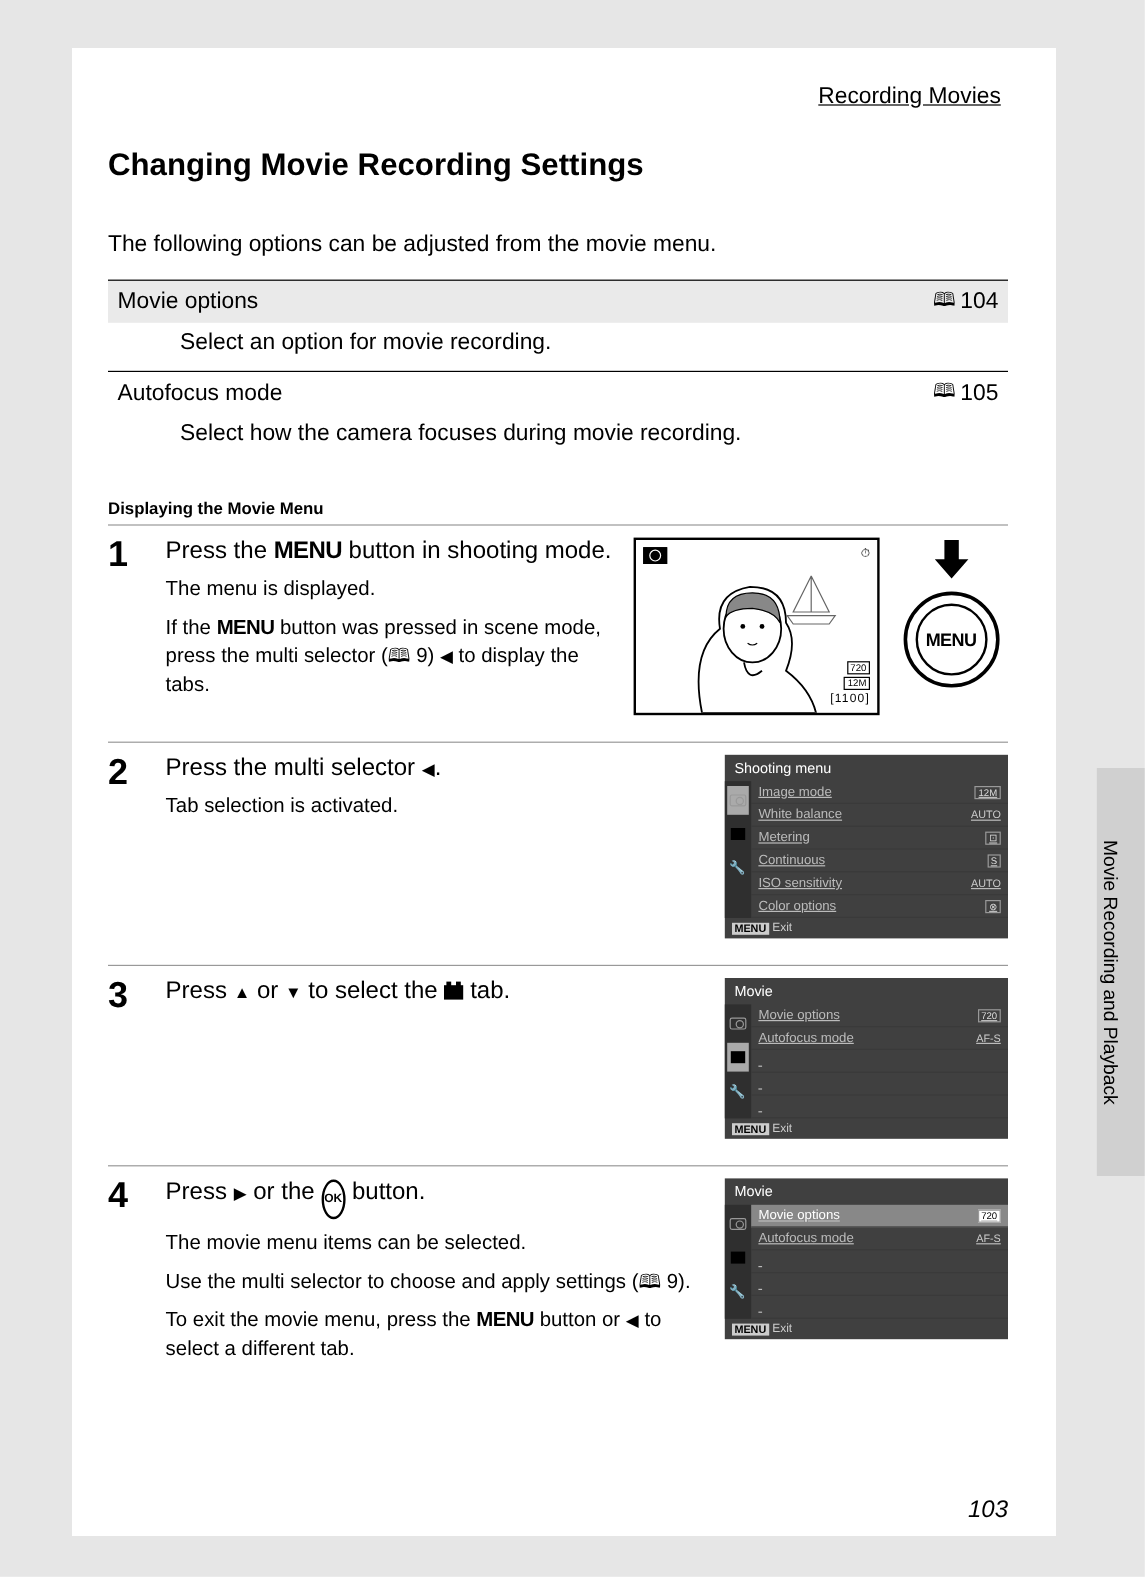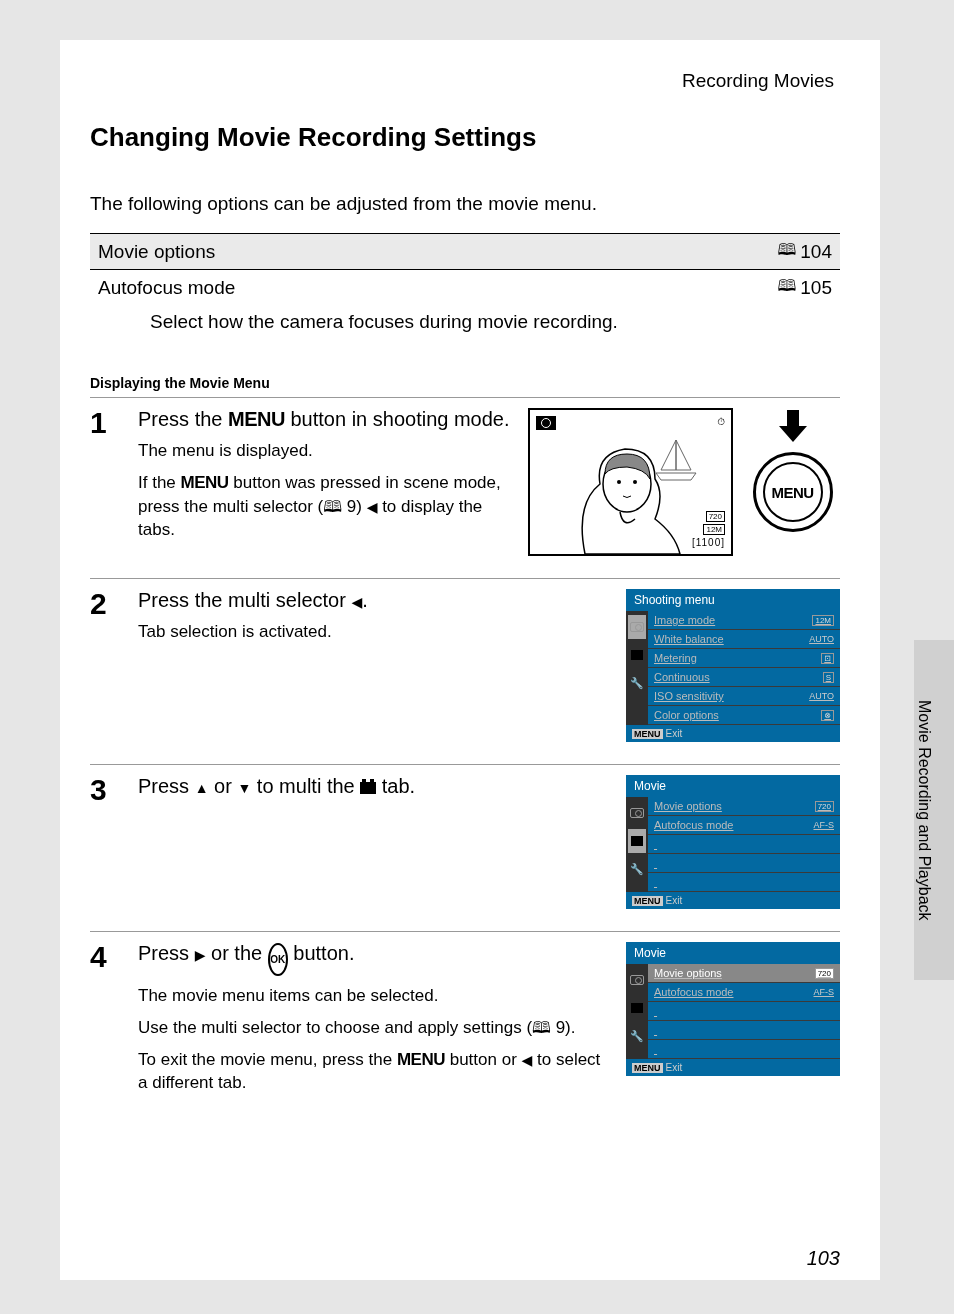--- a/index.html
+++ b/index.html
@@ -18,20 +18,21 @@
     width: 820px;
     height: 1240px;
     background: #fff;
     padding: 30px 40px 20px 30px;
   }
   .page-context {
     text-align: right;
     font-size: 19px;
     margin-bottom: 30px;
     padding-right: 6px;
+    text-decoration: underline;
   }
   .h1 {
     font-size: 26px;
     font-weight: bold;
     margin-bottom: 8px;
   }
   .intro {
     font-size: 19px;
     margin-bottom: 18px;
     margin-top: 40px;
@@ -139,22 +140,22 @@
     border: 2px solid #000;
     border-radius: 50%;
     display: flex;
     align-items: center;
     justify-content: center;
     font-weight: bold;
     font-size: 15px;
     letter-spacing: -0.5px;
   }
   .cam-menu {
-    width: 214px;
-    background: #0369a1;
+    width: 236px;
+    background: #404040;
     font-size: 11px;
     color: #bbb;
     font-family: Arial, sans-serif;
   }
   .cam-menu-title {
     color: #fff;
     padding: 4px 8px;
     font-size: 12px;
   }
   .cam-menu-body {
@@ -262,20 +263,21 @@
   <div class="intro">The following options can be adjusted from the movie menu.</div>
 
   <div class="opt-table">
     <div class="opt-row-head">
       <span>Movie options</span>
       <span class="pageref">
         <span class="book-icon"></span>
         <span>104</span>
       </span>
     </div>
+    <div class="opt-desc">Select an option for movie recording.</div>
     <div class="opt-row-head nobg" style="border-top:1px solid #000;">
       <span>Autofocus mode</span>
       <span class="pageref">
         <span class="book-icon"></span>
         <span>105</span>
       </span>
     </div>
     <div class="opt-desc">Select how the camera focuses during movie recording.</div>
   </div>
 
@@ -388,21 +390,21 @@
       </div>
     </div>
   </div>
 
   <hr class="step-sep">
 
   <div class="step">
     <div class="step-num">3</div>
     <div class="step-body">
       <div class="step-main">
-        <span>Press </span><span class="tri-up"></span><span> or </span><span class="tri-down"></span><span> to multi the </span><span class="movie-tab-icon"></span><span> tab.</span>
+        <span>Press </span><span class="tri-up"></span><span> or </span><span class="tri-down"></span><span> to select the </span><span class="movie-tab-icon"></span><span> tab.</span>
       </div>
     </div>
     <div class="step-right">
       <div class="cam-menu">
         <div class="cam-menu-title">Movie</div>
         <div class="cam-menu-body">
           <div class="cam-menu-tabs">
             <div class="cam-tab">
                 <span class="tiny-cam"></span>
               </div>

